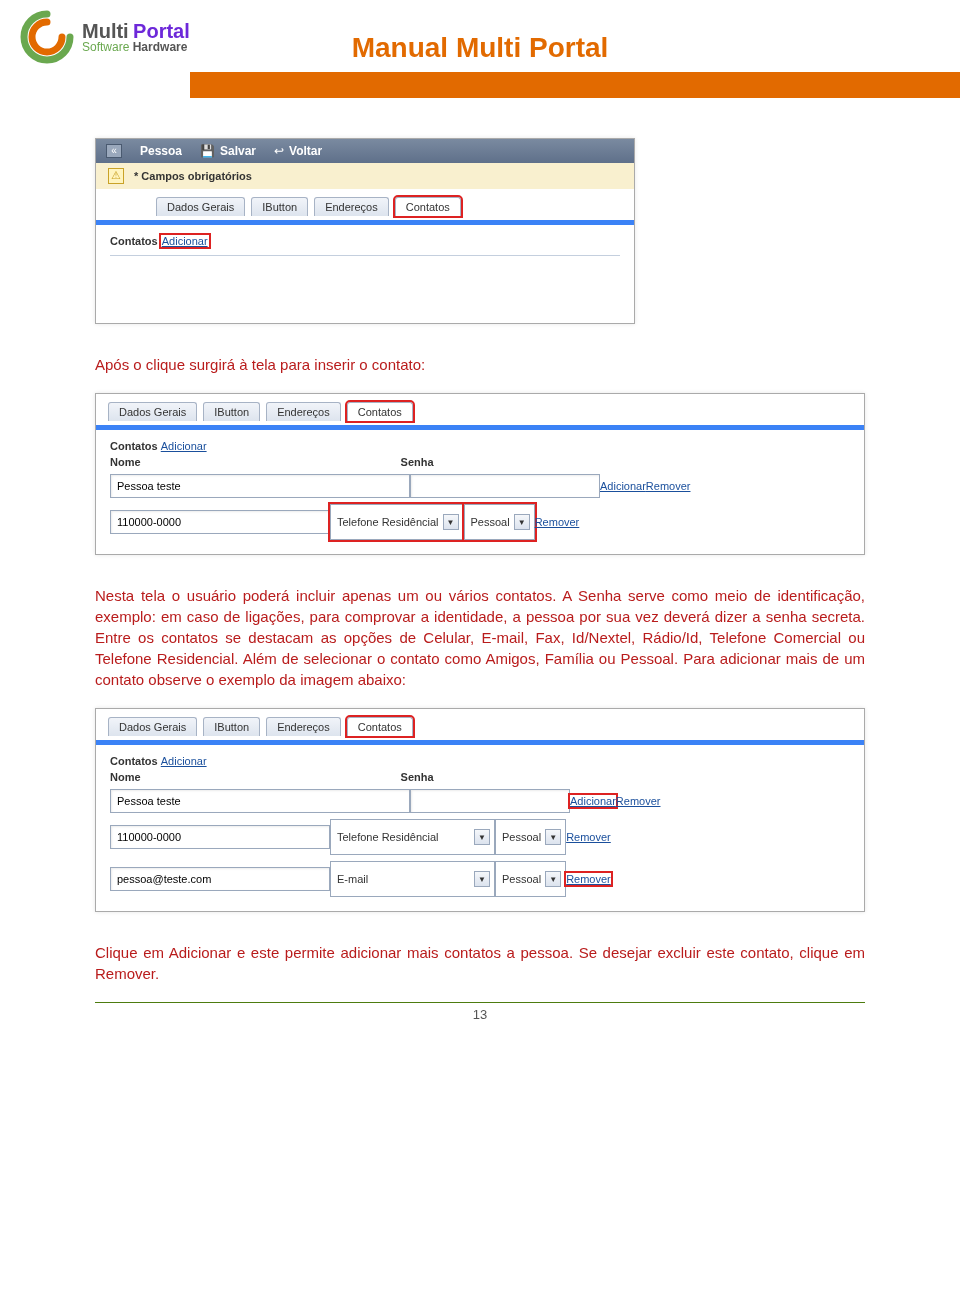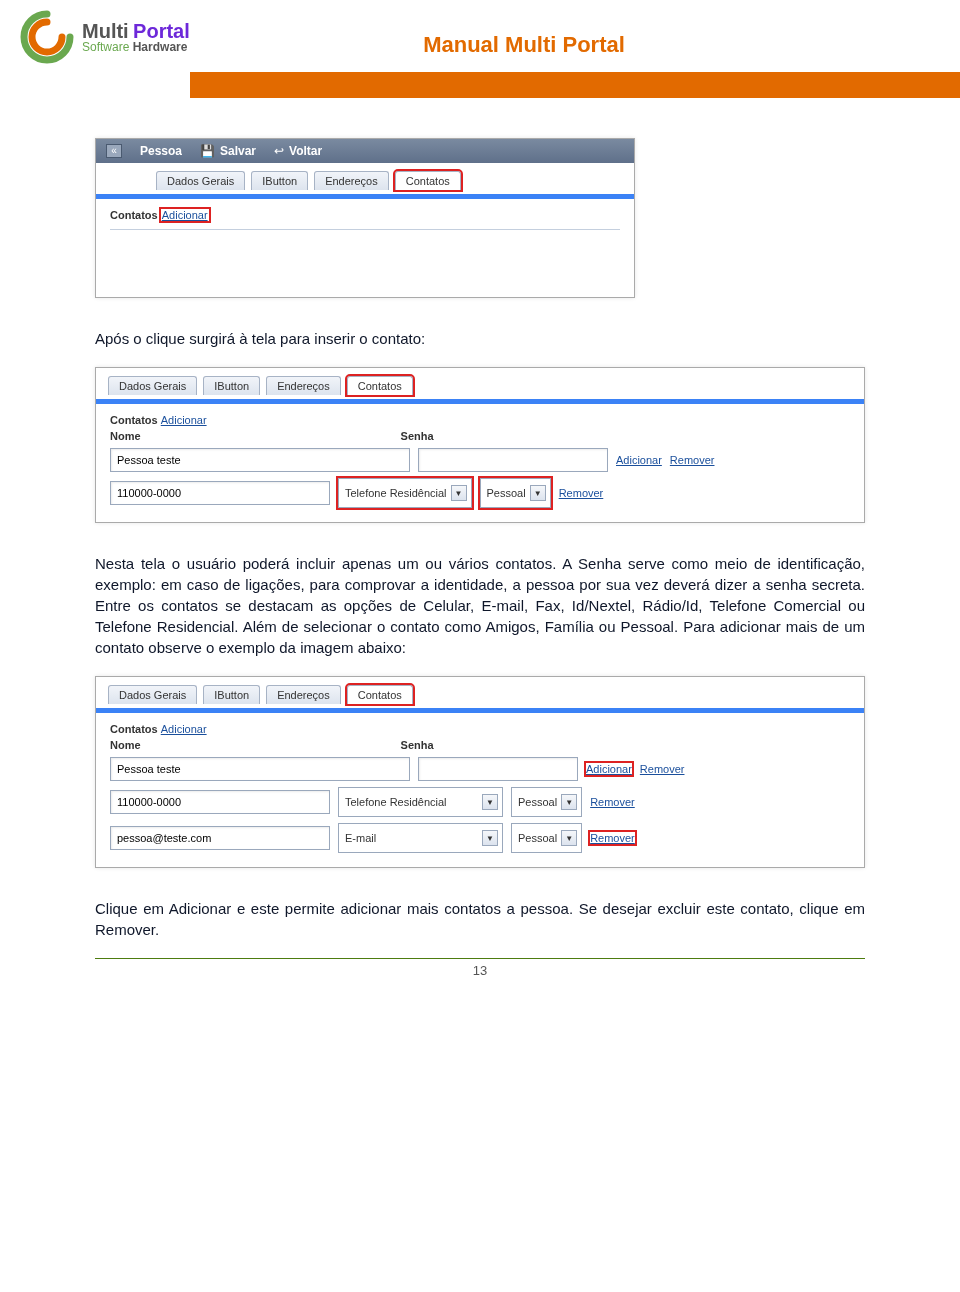--- a/index.html
+++ b/index.html
@@ -8,21 +8,21 @@
   
   .header { display: flex; align-items: center; padding: 10px 20px 0 20px; position: relative; }
   .logo-area { display: flex; align-items: center; gap: 8px; }
   .logo-swirl { width: 54px; height: 54px; }
   .logo-text { line-height: 1; }
   .logo-multi { font-size: 20px; font-weight: bold; color: #555; }
   .logo-portal { font-size: 20px; font-weight: bold; color: #6d28d9; }
   .logo-sub { font-size: 12px; }
   .logo-sub .sw { color: #6aa84f; font-weight: normal; }
   .logo-sub .hw { color: #555; font-weight: bold; }
-  .doc-title { position: absolute; left: 50%; transform: translateX(-50%); top: 32px; font-size: 22px; color: #e26a00; font-weight: bold; margin-left: 44px; }
+  .doc-title { position: absolute; left: 50%; transform: translateX(-50%); top: 32px; font-size: 28px; color: #e26a00; font-weight: bold; }
   .header-bar { margin-top: 8px; height: 26px; background: #e26a00; margin-left: 190px; position: relative; }
   .header-bar::after { content:""; position:absolute; right:-40px; top:0; width:40px; height:26px; background:#6aa84f; }
   
   .content { padding: 30px 95px 20px 95px; }
   
   
   .shot { border: 1px solid #aaa; background: #fff; margin: 10px 0 30px 0; box-shadow: 0 0 4px rgba(0,0,0,0.1); font-family: Verdana, Arial, sans-serif; color: #333; }
   .toolbar { background: linear-gradient(#7a8aa0,#5f708a); color:#fff; font-size:12px; display:flex; align-items:center; gap:18px; padding:5px 10px; }
   .toolbar .tbitem { display:flex; align-items:center; gap:5px; }
   .tb-collapse { width:16px; height:14px; background:#9aa8bc; border:1px solid #4a5a70; display:inline-block; font-size:10px; text-align:center; line-height:12px; color:#fff;}
@@ -31,29 +31,29 @@
   .warn-icon { width:16px; height:16px; background:#fff4bf; border:1px solid #c9a227; display:inline-block; position:relative; }
   .warn-icon::before { content:"⚠"; color:#c9a227; font-size:11px; position:absolute; left:2px; top:0; }
   .tabs { background:#fff; padding:8px 12px 4px 60px; display:flex; gap:6px; font-size:11px; border-bottom:5px solid #3b82f6; }
   .tab { background:linear-gradient(#f1f4f9,#dde4ee); border:1px solid #a7b3c5; border-bottom:none; padding:3px 10px; border-radius:3px 3px 0 0; }
   .tab.active { background:#fff; outline:2px solid #d22; position:relative; z-index:1; }
   .panel { padding:10px 14px 14px 14px; font-size:11px; }
   .contatos-line { font-weight:bold; font-size:11px; }
   .contatos-line .link { color:#1a4f9c; text-decoration:underline; font-weight:normal; }
   .redbox-link { outline:2px solid #d22; padding:0 1px; }
   .colhead { display:flex; gap:260px; font-weight:bold; font-size:11px; margin-top:4px; }
-  .fieldrow { display:flex; align-items:center; gap:8px; margin-top:6px; flex-wrap:nowrap; }
+  .fieldrow { display:flex; align-items:center; margin-top:6px; flex-wrap:nowrap; }
   .textinput { border:1px solid #9aa8bc; padding:3px 6px; font-size:11px; background:#fff; height:24px; box-shadow: inset 1px 1px 2px rgba(0,0,0,0.08); }
-  .select { border:1px solid #9aa8bc; padding:2px 4px 2px 6px; font-size:11px; background:#fff; display:inline-flex; align-items:center; gap:4px; height:30px; }
+  .select { border:1px solid #9aa8bc; padding:2px 4px 2px 6px; font-size:11px; background:#fff; display:inline-flex; align-items:center; gap:4px; height:36px; }
   .select .arrowbtn { width:16px; height:16px; background:linear-gradient(#f5f7fa,#dce3ee); border:1px solid #9aa8bc; display:inline-flex; align-items:center; justify-content:center; font-size:8px; color:#333; }
   .linkplain { color:#1a4f9c; text-decoration:underline; font-size:11px; }
   .redoutline { outline:2px solid #d22; }
   .shot1-body { height:54px; border-top:1px solid #c4cfde; margin-top:8px; }
   
-  .bodytext { font-size:15px; color:#0f172a; text-align:justify; line-height:1.4; margin:18px 0; }
+  .bodytext { font-size:15px; color:#b91c1c; text-align:justify; line-height:1.4; margin:18px 0; }
   
   .page-number { text-align:center; font-size:13px; color:#555; margin-top:18px; border-top:1px solid #4d7c0f; padding-top:4px; }
 </style>
 </head>
 <body>
 
 <div class="header">
   <div class="logo-area">
     <svg class="logo-swirl" viewBox="0 0 54 54">
       <path d="M27 4 A23 23 0 1 0 50 27" fill="none" stroke="#6aa84f" stroke-width="7" stroke-linecap="round"></path>
@@ -84,20 +84,24 @@
         </span>
       <span class="tbitem">
           <span>💾</span>
           <strong>Salvar</strong>
         </span>
       <span class="tbitem">
           <span>↩</span>
           <strong>Voltar</strong>
         </span>
     </div>
+    <div class="yellowbar">
+      <span class="warn-icon"></span>
+      <strong>* Campos obrigatórios</strong>
+    </div>
     <div class="tabs">
       <span class="tab">Dados Gerais</span>
       <span class="tab">IButton</span>
       <span class="tab">Endereços</span>
       <span class="tab active">Contatos</span>
     </div>
     <div class="panel">
       <span class="contatos-line">
         <span>Contatos</span>
         <span class="link redbox-link">Adicionar</span>

